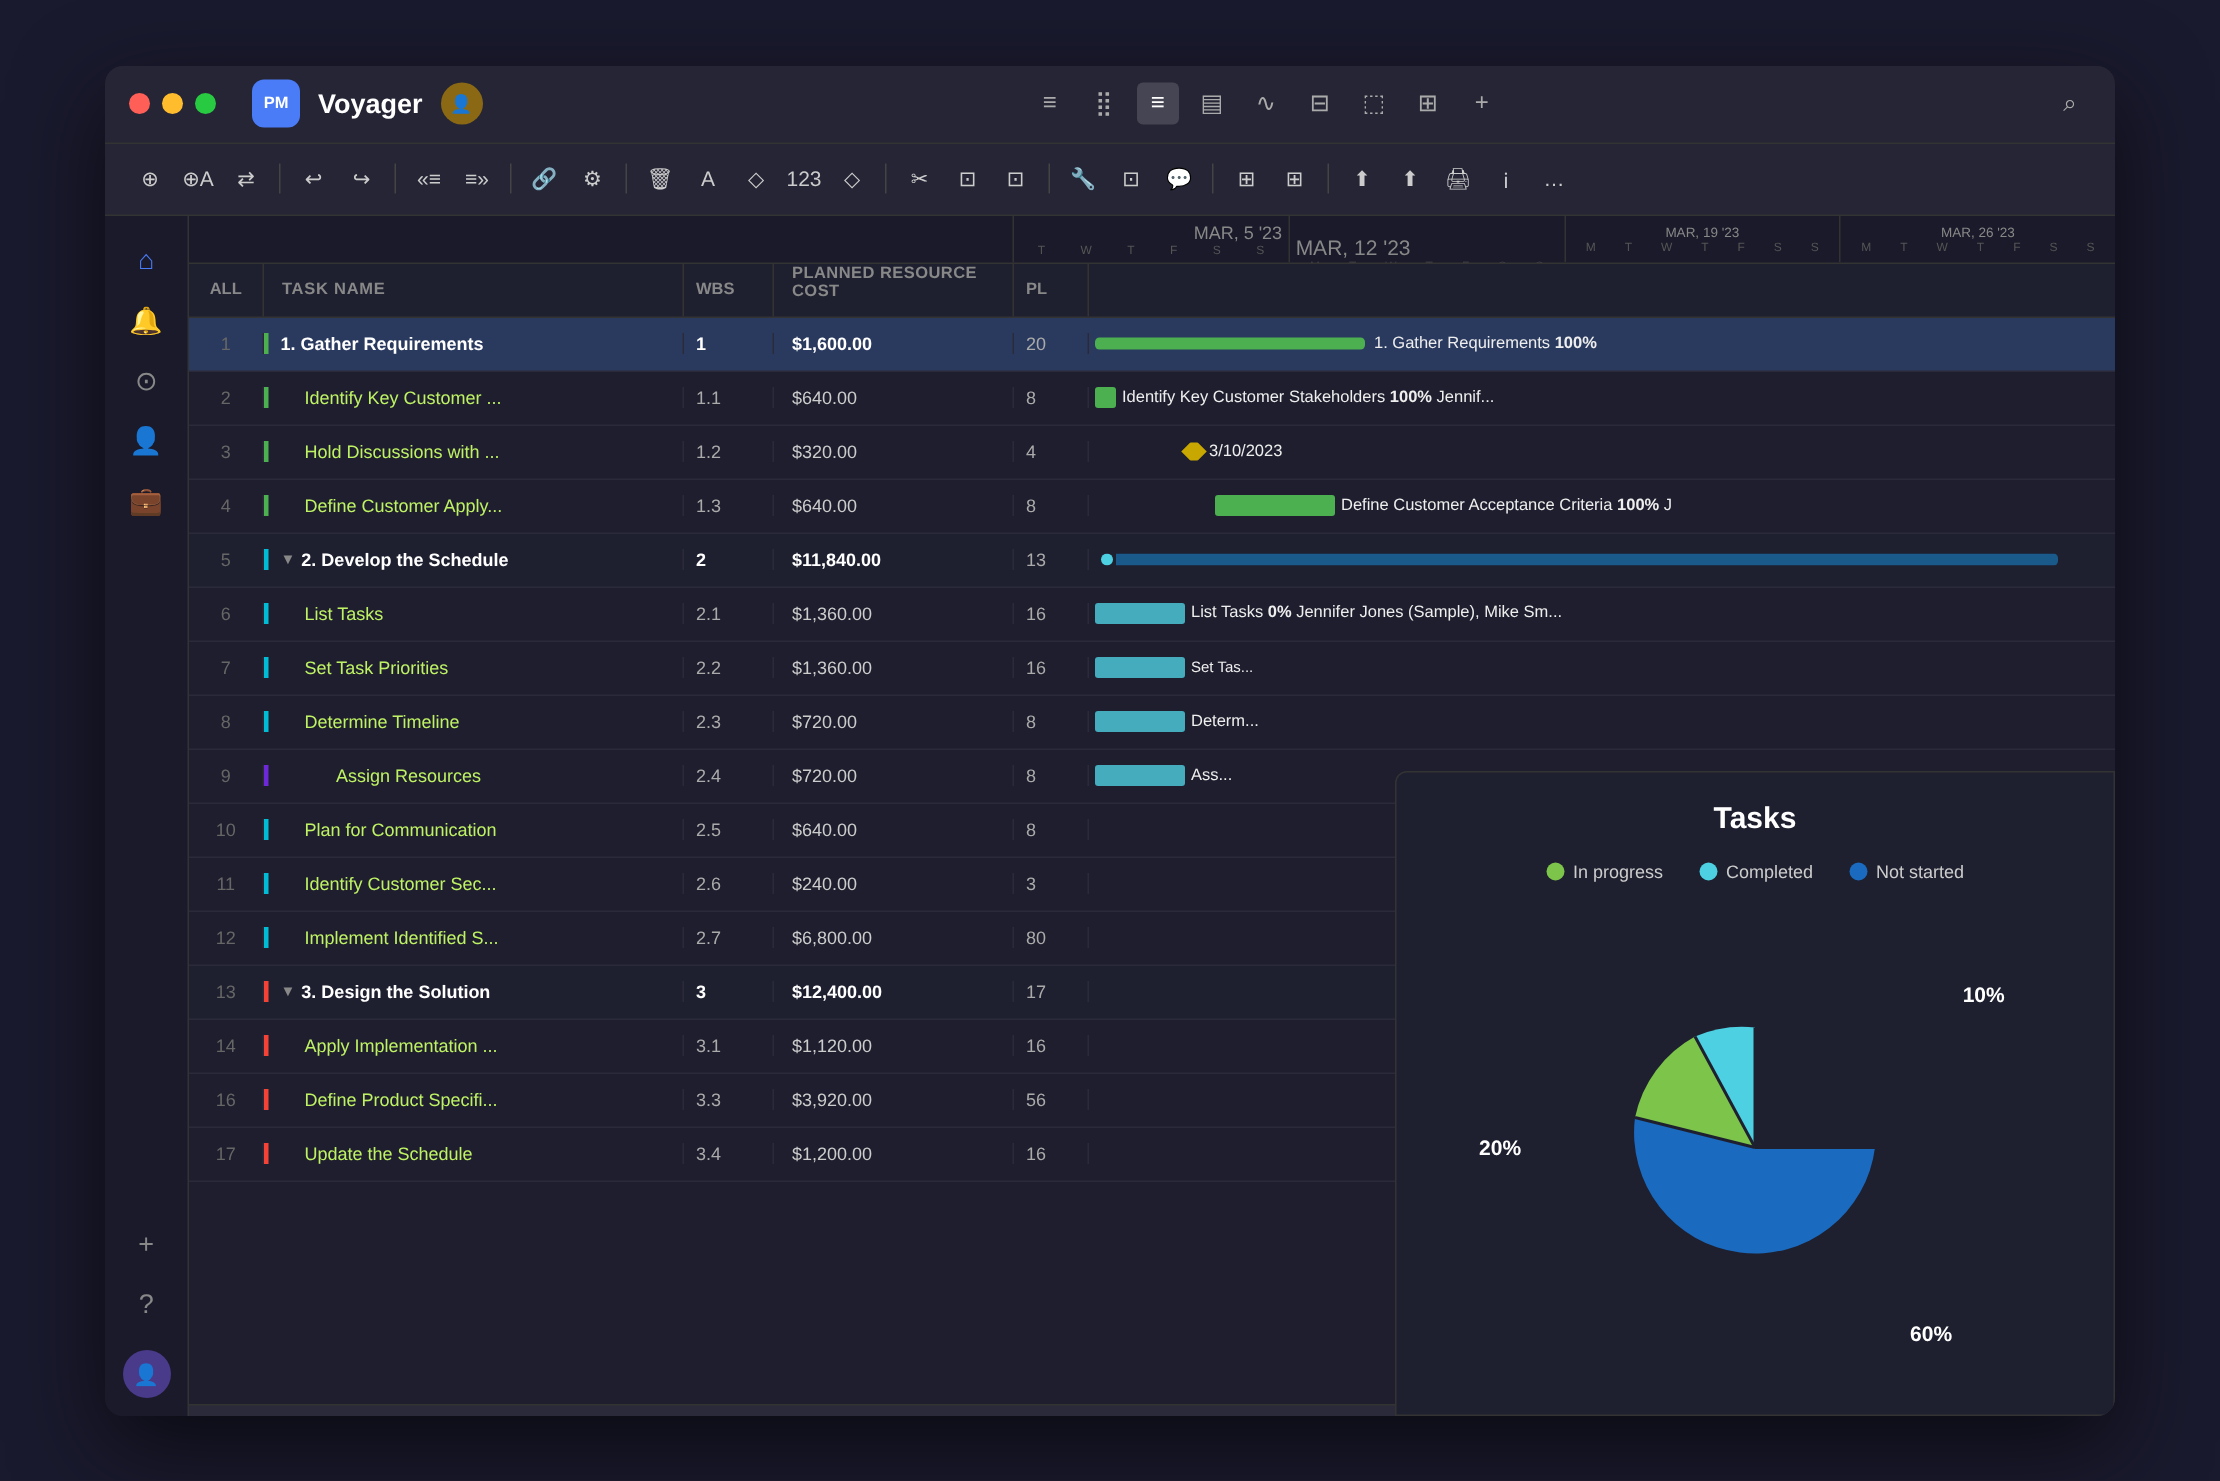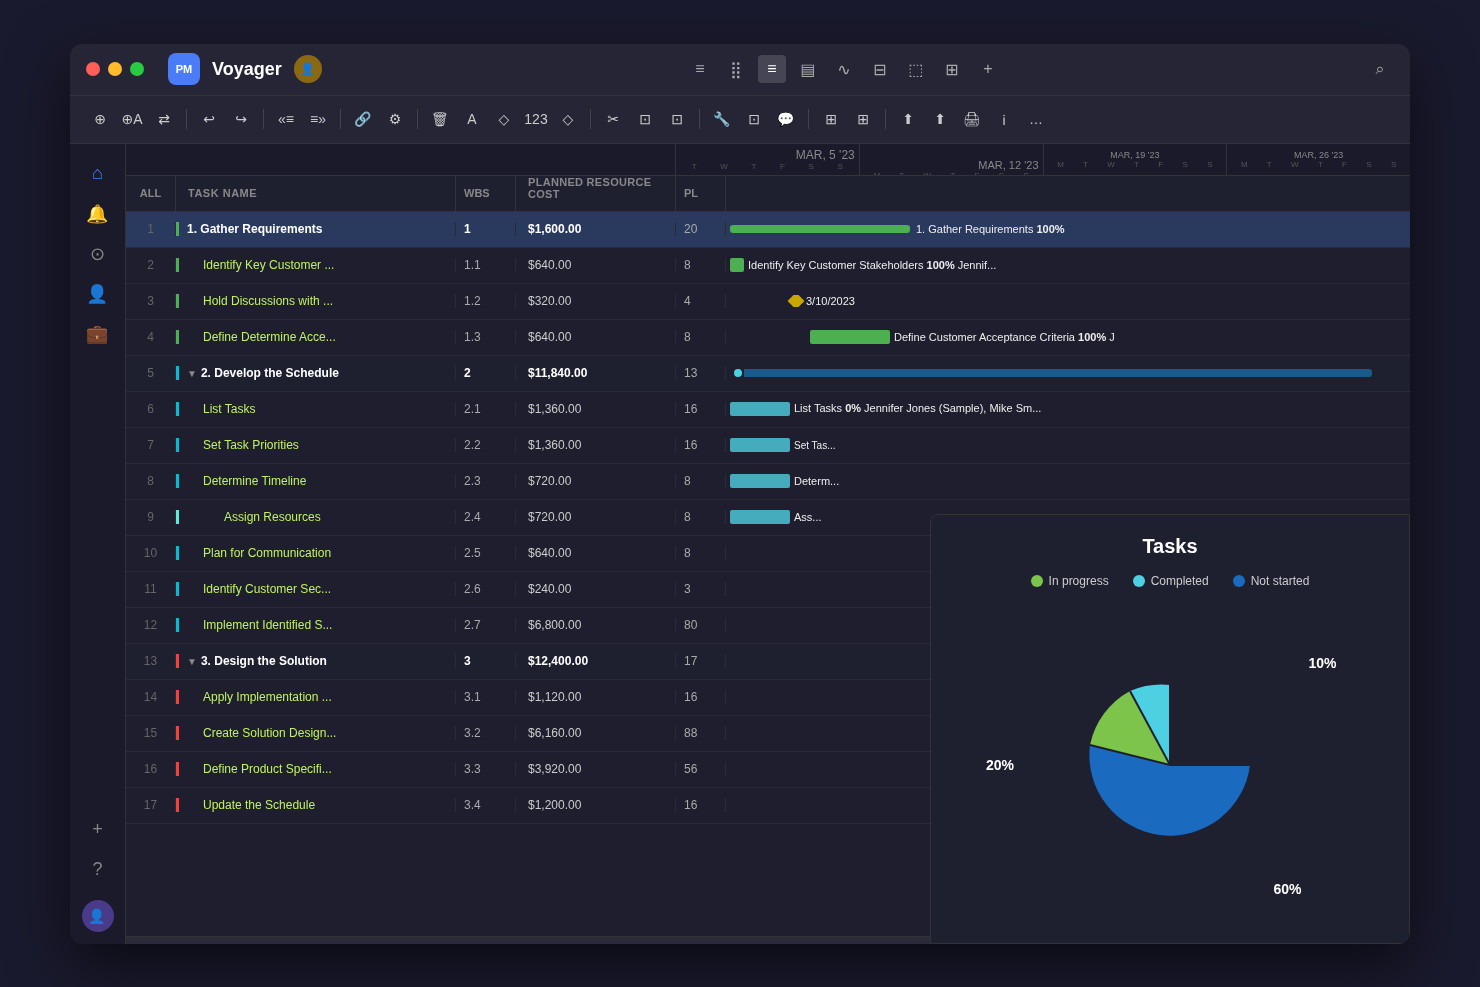--- a/index.html
+++ b/index.html
@@ -545,21 +545,21 @@
               <div style="display:flex;justify-content:space-around;">
                 <span style="font-size:8px;color:#555;">T</span>
                 <span style="font-size:8px;color:#555;">W</span>
                 <span style="font-size:8px;color:#555;">T</span>
                 <span style="font-size:8px;color:#555;">F</span>
                 <span style="font-size:8px;color:#555;">S</span>
                 <span style="font-size:8px;color:#555;">S</span>
               </div>
             </div>
             <div style="flex:1;display:flex;flex-direction:column;justify-content:center;border-right:1px solid #333;padding:0 4px;">
-              <div style="font-size:11px;color:#888;text-align:right;margin-top:20px;">MAR, 12 '23</div>
+              <div style="font-size:14px;color:#888;text-align:left;margin-top:20px;">MAR, 12 '23</div>
               <div style="display:flex;justify-content:space-around;">
                 <span style="font-size:8px;color:#555;">M</span>
                 <span style="font-size:8px;color:#555;">T</span>
                 <span style="font-size:8px;color:#555;">W</span>
                 <span style="font-size:8px;color:#555;">T</span>
                 <span style="font-size:8px;color:#555;">F</span>
                 <span style="font-size:8px;color:#555;">S</span>
                 <span style="font-size:8px;color:#555;">S</span>
               </div>
             </div>
@@ -682,21 +682,21 @@
               <span style="font-size:11px;color:#eee;">3/10/2023</span>
             </div>
           </div>
         </div>
 
         <div class="task-row">
           <div class="cell-num">
               <span>4</span>
             </div>
           <div class="cell-name indent-1 left-border-green" style="border-left:3px solid #4caf50;">
-            <span>Define Determine Acce...</span>
+            <span>Define Customer Apply...</span>
           </div>
           <div class="cell-wbs">
               <span>1.3</span>
             </div>
           <div class="cell-cost">
               <span>$640.00</span>
             </div>
           <div class="cell-pl">
               <span>8</span>
             </div>
@@ -804,21 +804,21 @@
               <div style="height:14px;width:60px;background:#4dd0e1;border-radius:2px;opacity:0.8;"></div>
               <span style="font-size:11px;color:#eee;white-space:nowrap;">Determ...</span>
             </div>
           </div>
         </div>
 
         <div class="task-row">
           <div class="cell-num">
               <span>9</span>
             </div>
-          <div class="cell-name indent-1" style="border-left:3px solid #5eead4;padding-left:45px;">
+          <div class="cell-name indent-1" style="border-left:3px solid #6d28d9;padding-left:45px;">
             <span>Assign Resources</span>
           </div>
           <div class="cell-wbs">
               <span>2.4</span>
             </div>
           <div class="cell-cost">
               <span>$720.00</span>
             </div>
           <div class="cell-pl">
               <span>8</span>
@@ -920,38 +920,20 @@
             </div>
           <div class="cell-cost">
               <span>$1,120.00</span>
             </div>
           <div class="cell-pl">
               <span>16</span>
             </div>
           <div class="cell-gantt"></div>
         </div>
 
-        <div class="task-row">
-          <div class="cell-num">
-              <span>15</span>
-            </div>
-          <div class="cell-name indent-1" style="border-left:3px solid #f44336;">
-            <span>Create Solution Design...</span>
-          </div>
-          <div class="cell-wbs">
-              <span>3.2</span>
-            </div>
-          <div class="cell-cost">
-              <span>$6,160.00</span>
-            </div>
-          <div class="cell-pl">
-              <span>88</span>
-            </div>
-          <div class="cell-gantt"></div>
-        </div>
 
         <div class="task-row">
           <div class="cell-num">
               <span>16</span>
             </div>
           <div class="cell-name indent-1" style="border-left:3px solid #f44336;">
             <span>Define Product Specifi...</span>
           </div>
           <div class="cell-wbs">
               <span>3.3</span>

